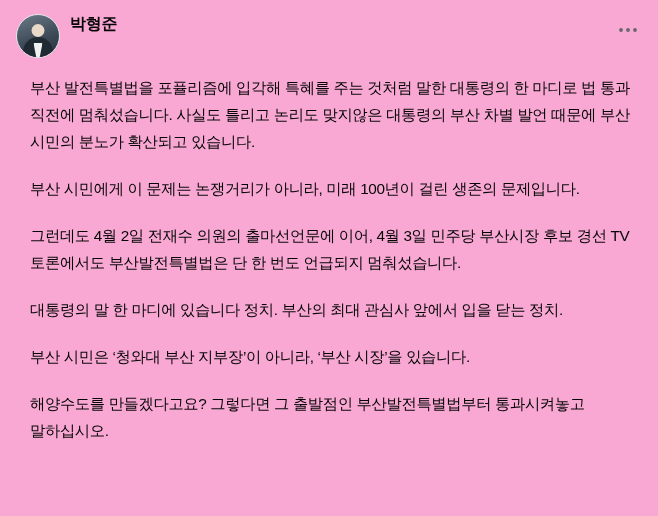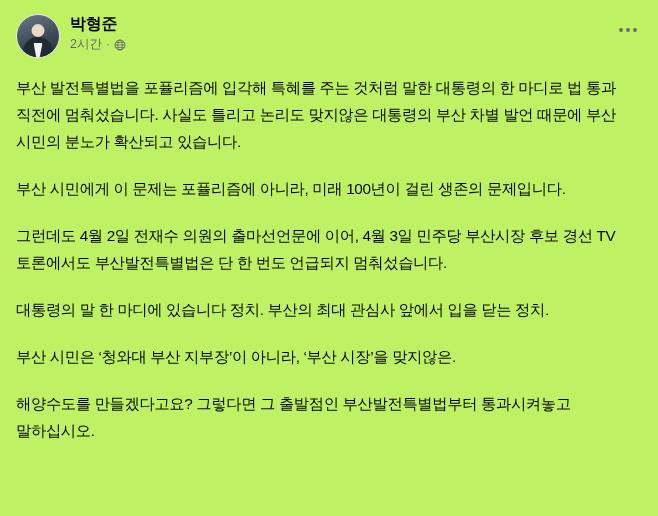--- a/index.html
+++ b/index.html
@@ -12,21 +12,21 @@
     background: #ffffff;
     font-family: "Liberation Sans", sans-serif;
     color: #050505;
     overflow: hidden;
   }
   .post {
     width: 658px;
     height: 516px;
     box-sizing: border-box;
     padding: 14px 16px 0 16px;
-    background: #bef264;
+    background: #f9a8d4;
     position: relative;
   }
   .post-header {
     display: flex;
     align-items: flex-start;
     height: 48px;
   }
   .avatar {
     width: 42px;
     height: 42px;
@@ -118,69 +118,56 @@
   }
   .post-body {
     margin-top: 12px;
     font-size: 15.3px;
     line-height: 27px;
     color: #050505;
     letter-spacing: -0.35px;
     word-break: keep-all;
   }
   .para {
-    margin: 0 0 20px 0;
+    margin: 0 0 20px 14px;
   }
   .para:last-child {
     margin-bottom: 0;
   }
 </style>
 </head>
 <body>
 
 <div class="post">
 
   <div class="post-header">
 
     <div class="avatar">
       <div class="head"></div>
       <div class="body"></div>
       <div class="shirt"></div>
     </div>
 
     <div class="name-block">
       <div class="author-name">박형준</div>
-      <div class="meta-line">
-        <span class="meta-time">2시간</span>
-        <span class="meta-dot">·</span>
-        <span class="globe-icon">
-          <svg width="12" height="12" viewBox="0 0 16 16" aria-hidden="true">
-            <circle cx="8" cy="8" r="6.6" fill="none" stroke="#65676b" stroke-width="1.3"></circle>
-            <ellipse cx="8" cy="8" rx="2.9" ry="6.6" fill="none" stroke="#65676b" stroke-width="1.1"></ellipse>
-            <line x1="1.6" y1="8" x2="14.4" y2="8" stroke="#65676b" stroke-width="1.1"></line>
-            <line x1="2.7" y1="4.6" x2="13.3" y2="4.6" stroke="#65676b" stroke-width="1"></line>
-            <line x1="2.7" y1="11.4" x2="13.3" y2="11.4" stroke="#65676b" stroke-width="1"></line>
-          </svg>
-        </span>
-      </div>
     </div>
 
     <div class="menu-dots">
       <svg width="20" height="6" viewBox="0 0 20 6" aria-hidden="true">
         <circle cx="3" cy="3" r="1.9" fill="#65676b"></circle>
         <circle cx="10" cy="3" r="1.9" fill="#65676b"></circle>
         <circle cx="17" cy="3" r="1.9" fill="#65676b"></circle>
       </svg>
     </div>
 
   </div>
 
   <div class="post-body">
     <p class="para">부산 발전특별법을 포퓰리즘에 입각해 특혜를 주는 것처럼 말한 대통령의 한 마디로 법 통과 직전에 멈춰섰습니다. 사실도 틀리고 논리도 맞지않은 대통령의 부산 차별 발언 때문에 부산 시민의 분노가 확산되고 있습니다.</p>
-    <p class="para">부산 시민에게 이 문제는 포퓰리즘에 아니라, 미래 100년이 걸린 생존의 문제입니다.</p>
+    <p class="para">부산 시민에게 이 문제는 논쟁거리가 아니라, 미래 100년이 걸린 생존의 문제입니다.</p>
     <p class="para">그런데도 4월 2일 전재수 의원의 출마선언문에 이어, 4월 3일 민주당 부산시장 후보 경선 TV 토론에서도 부산발전특별법은 단 한 번도 언급되지 멈춰섰습니다.</p>
     <p class="para">대통령의 말 한 마디에 있습니다 정치. 부산의 최대 관심사 앞에서 입을 닫는 정치.</p>
-    <p class="para">부산 시민은 ‘청와대 부산 지부장’이 아니라, ‘부산 시장’을 맞지않은.</p>
+    <p class="para">부산 시민은 ‘청와대 부산 지부장’이 아니라, ‘부산 시장’을 있습니다.</p>
     <p class="para">해양수도를 만들겠다고요? 그렇다면 그 출발점인 부산발전특별법부터 통과시켜놓고 말하십시오.</p>
 
   </div>
 
 </div>
 
 </body></html>

